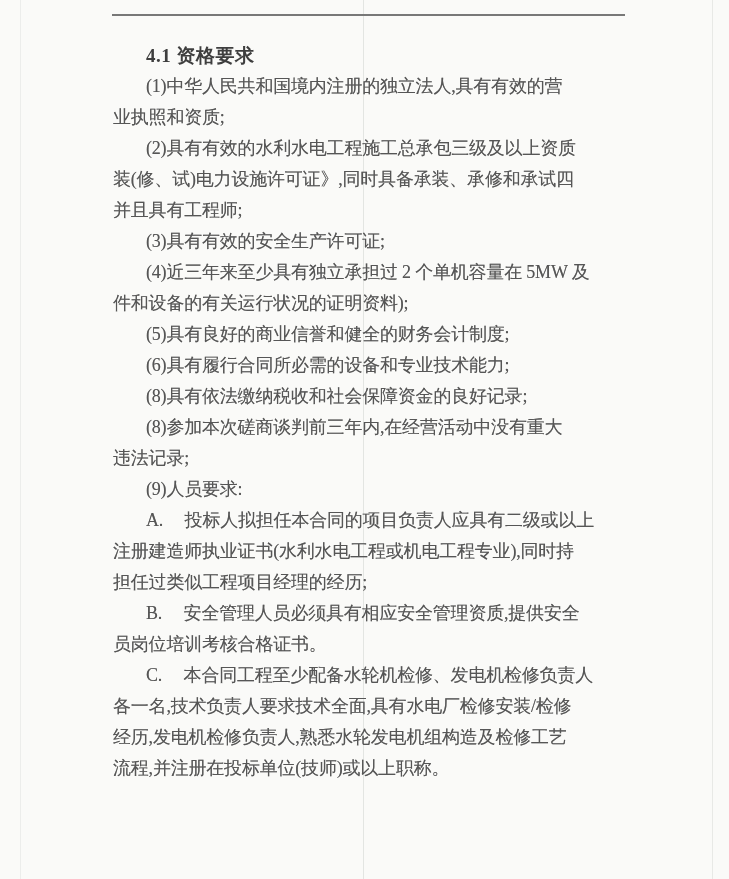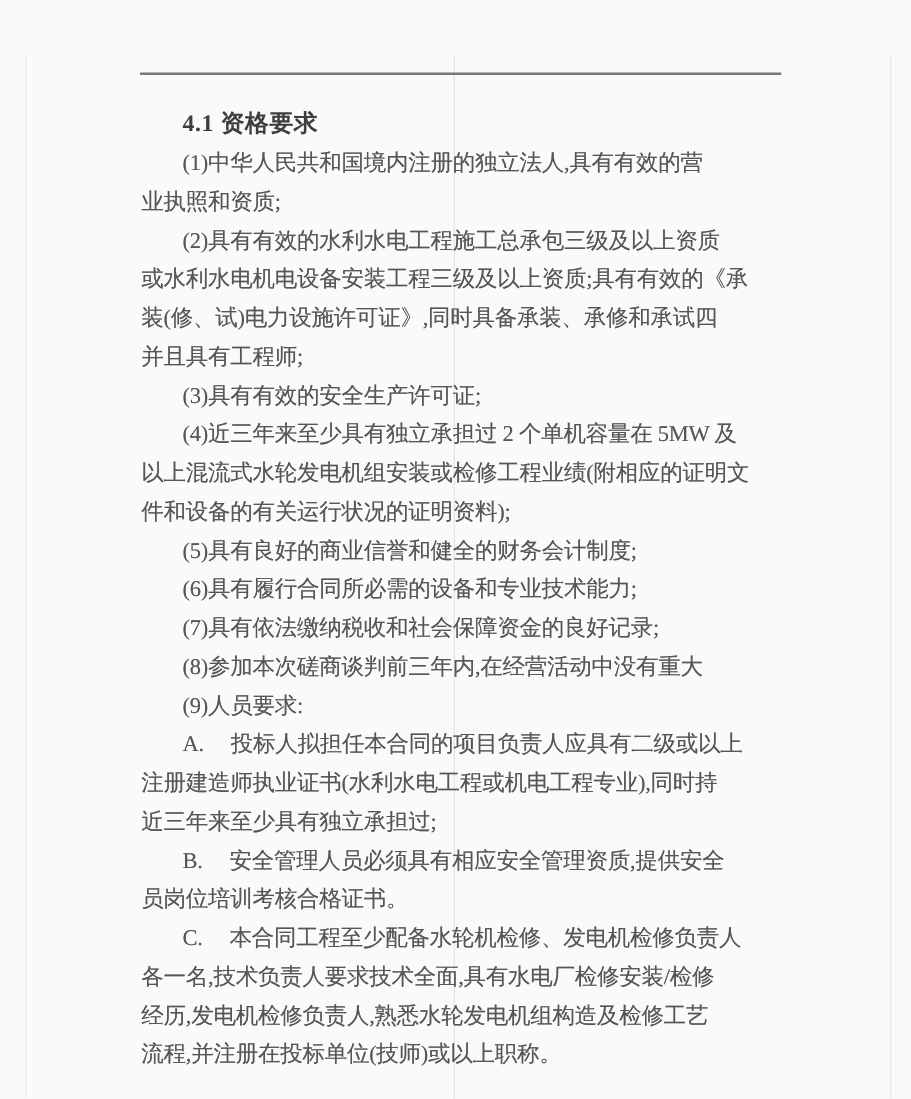--- a/index.html
+++ b/index.html
@@ -10,21 +10,20 @@
     width: 729px;
     height: 879px;
     overflow: hidden;
     position: relative;
     background: var(--paper, #fafaf8);
     font-family: "Liberation Serif", "DejaVu Serif", serif;
   }
   .page {
     position: absolute;
     inset: 0;
-    margin-top: 44px;
   }
   
   .scan-vline {
     position: absolute;
     top: 0;
     bottom: 0;
     width: 1px;
     background: rgba(170, 175, 170, 0.28);
     pointer-events: none;
   }
@@ -80,35 +79,34 @@
   <div class="scan-vline v3"></div>
 
   <div class="top-rule"></div>
 
   <div class="content">
     <div class="heading">4.1 资格要求</div>
 
   <div class="line indent">(1)中华人民共和国境内注册的独立法人,具有有效的营</div>
       <div class="line">业执照和资质;</div>
       <div class="line indent">(2)具有有效的水利水电工程施工总承包三级及以上资质</div>
-      <div class="line">或水利水电机电设备安装工程三级及以上资质;具有有效的《承</div>
       <div class="line">装(修、试)电力设施许可证》,同时具备承装、承修和承试四</div>
       <div class="line">并且具有工程师;</div>
       <div class="line indent">(3)具有有效的安全生产许可证;</div>
       <div class="line indent">(4)近三年来至少具有独立承担过 2 个单机容量在 5MW 及</div>
-      <div class="line">以上混流式水轮发电机组安装或检修工程业绩(附相应的证明文</div>
       <div class="line">件和设备的有关运行状况的证明资料);</div>
       <div class="line indent">(5)具有良好的商业信誉和健全的财务会计制度;</div>
       <div class="line indent">(6)具有履行合同所必需的设备和专业技术能力;</div>
-      <div class="line indent">(7)具有依法缴纳税收和社会保障资金的良好记录;</div>
+      <div class="line indent">(8)具有依法缴纳税收和社会保障资金的良好记录;</div>
       <div class="line indent">(8)参加本次磋商谈判前三年内,在经营活动中没有重大</div>
+      <div class="line">违法记录;</div>
       <div class="line indent">(9)人员要求:</div>
       <div class="line indent">A.     投标人拟担任本合同的项目负责人应具有二级或以上</div>
       <div class="line">注册建造师执业证书(水利水电工程或机电工程专业),同时持</div>
-      <div class="line">近三年来至少具有独立承担过;</div>
+      <div class="line">担任过类似工程项目经理的经历;</div>
       <div class="line indent">B.     安全管理人员必须具有相应安全管理资质,提供安全</div>
       <div class="line">员岗位培训考核合格证书。</div>
       <div class="line indent">C.     本合同工程至少配备水轮机检修、发电机检修负责人</div>
       <div class="line">各一名,技术负责人要求技术全面,具有水电厂检修安装/检修</div>
       <div class="line">经历,发电机检修负责人,熟悉水轮发电机组构造及检修工艺</div>
       <div class="line">流程,并注册在投标单位(技师)或以上职称。</div>
     </div>
 </div>
 
 </body></html>

